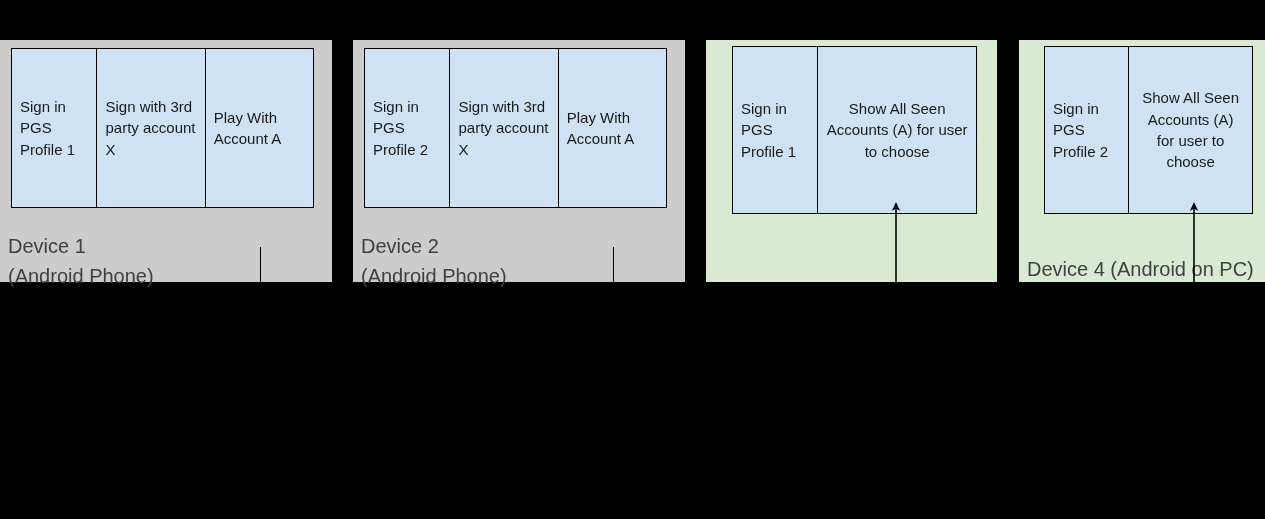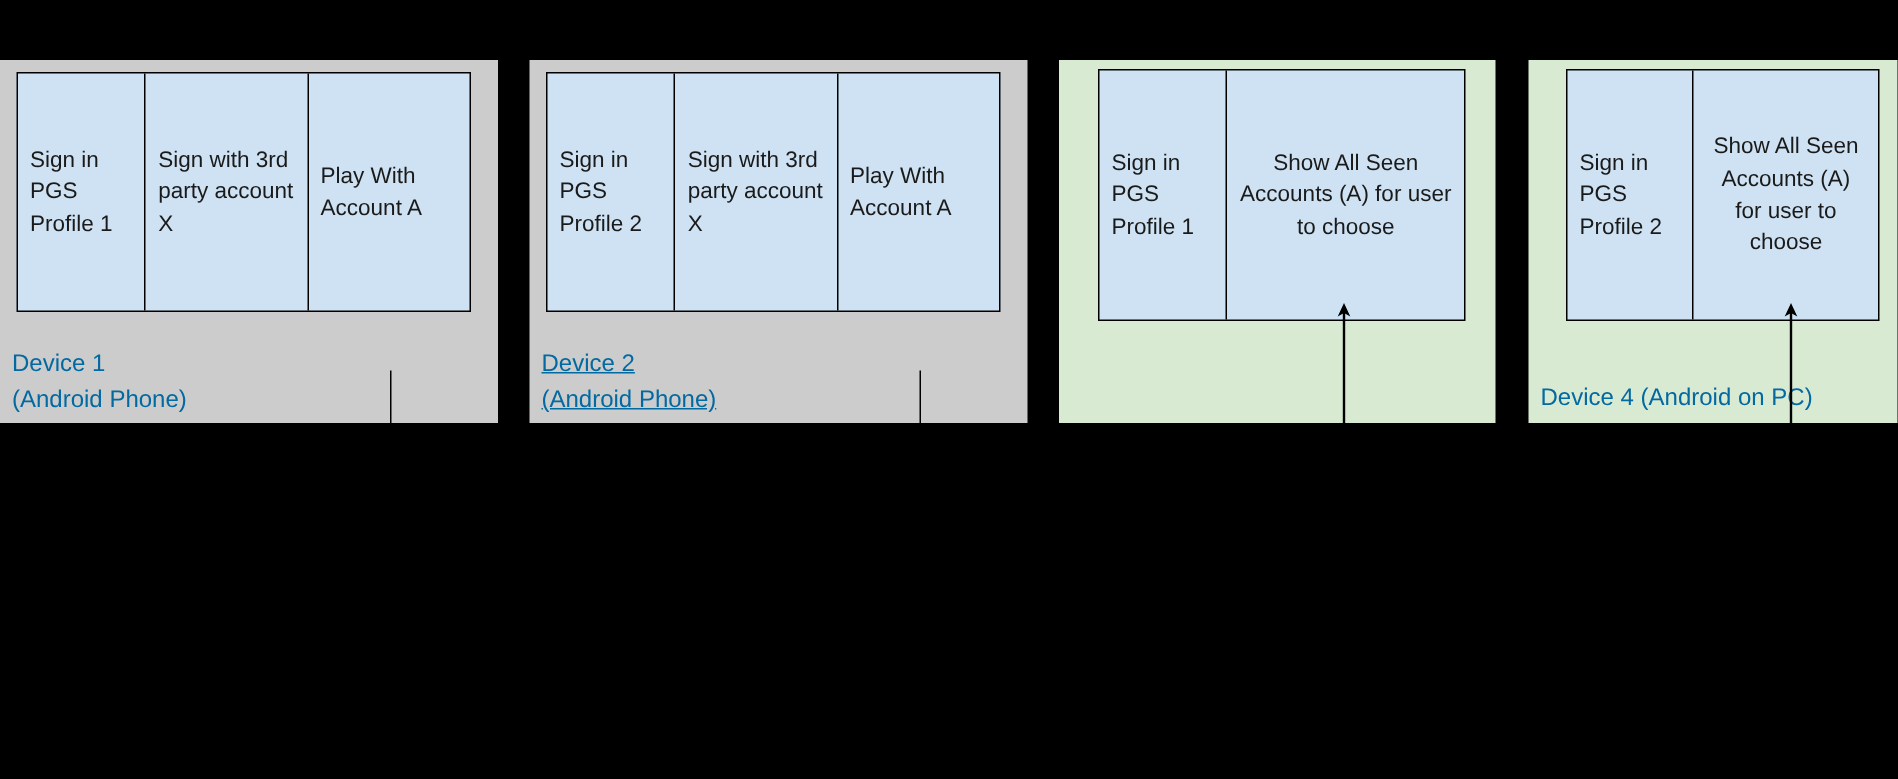--- a/index.html
+++ b/index.html
@@ -84,27 +84,27 @@
 
   #panel-3 .step-1 { width: 85px; }
   #panel-3 .step-2 { width: 160px; }
 
   #panel-4 .step-1 { width: 84px; }
   #panel-4 .step-2 { width: 125px; }
 
   
   .device-label {
     position: absolute;
-    color: #0369a1;
-    font-size: 16px;
+    color: #404040;
+    font-size: 20px;
     line-height: 1.5;
     white-space: pre-line;
   }
   #panel-1 .device-label { left: 8px; top: 191px; }
-  #panel-2 .device-label { left: 8px; top: 191px; text-decoration: underline; }
+  #panel-2 .device-label { left: 8px; top: 191px; }
   #panel-3 .device-label { left: 8px; top: 214px; }
   #panel-4 .device-label { left: 8px; top: 214px; }
 
   
   .arrow {
     position: absolute;
     width: 16px;
     pointer-events: none;
   }
   #arrow-3 { left: 888px; top: 200px; height: 85px; }

